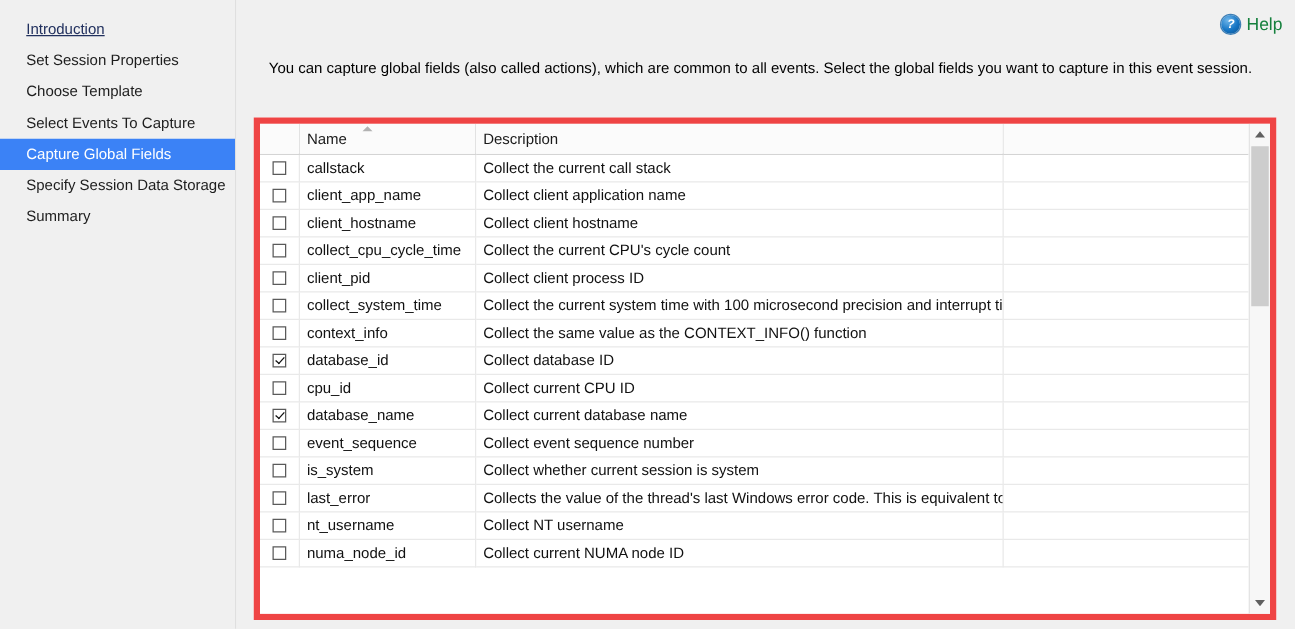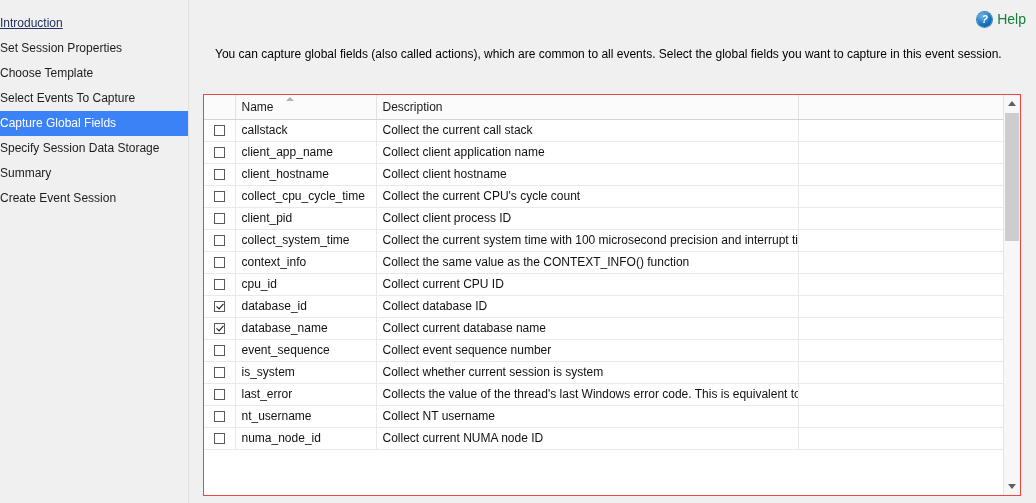--- a/index.html
+++ b/index.html
@@ -29,21 +29,21 @@
     height: 503px;
     background: #f0f0f0;
     border-right: 1px solid #dfdfdf;
     box-sizing: border-box;
     padding-top: 11px;
     flex: 0 0 189px;
   }
   .nav-item {
     height: 25px;
     line-height: 25px;
-    padding-left: 0;
+    padding-left: 21px;
     font-size: 12px;
     color: #1d1d1d;
     white-space: nowrap;
     box-sizing: border-box;
   }
   .nav-item.link {
     color: #21305e;
     text-decoration: underline;
   }
   .nav-item.selected {
@@ -96,21 +96,21 @@
     line-height: 15px;
   }
 
   
   #grid-panel {
     position: absolute;
     left: 14px;
     top: 94px;
     width: 818px;
     height: 402px;
-    border: 1px solid #ef4444;
+    border: 5px solid #ef4444;
     background: #ffffff;
     box-sizing: border-box;
     display: flex;
     overflow: hidden;
   }
   #grid-inner {
     flex: 1 1 auto;
     background: #ffffff;
     overflow: hidden;
     position: relative;
@@ -238,21 +238,20 @@
 <div id="app">
 
   <div id="sidebar">
       <div class="nav-item link">Introduction</div>
       <div class="nav-item">Set Session Properties</div>
       <div class="nav-item">Choose Template</div>
       <div class="nav-item">Select Events To Capture</div>
       <div class="nav-item selected">Capture Global Fields</div>
       <div class="nav-item">Specify Session Data Storage</div>
       <div class="nav-item">Summary</div>
-      <div class="nav-item">Create Event Session</div>
     </div>
 
   <div id="content">
 
     <div id="help-bar">
       <span id="help-icon">?</span>
       <span id="help-label">Help</span>
     </div>
 
     <div id="intro-text">You can capture global fields (also called actions), which are common to all events. Select the global fields you want to capture in this event session.</div>
@@ -316,29 +315,29 @@
                 <td>Collect the current system time with 100 microsecond precision and interrupt tick resolut...</td>
                 <td class="td-pad"></td>
               </tr>
               <tr>
                 <td class="td-check"><span class="cb"></span></td>
                 <td>context_info</td>
                 <td>Collect the same value as the CONTEXT_INFO() function</td>
                 <td class="td-pad"></td>
               </tr>
               <tr>
-                <td class="td-check"><span class="cb"></span></td>
-                <td>cpu_id</td>
-                <td>Collect current CPU ID</td>
-                <td class="td-pad"></td>
-              </tr>
-              <tr>
                 <td class="td-check"><span class="cb checked"></span></td>
                 <td>database_id</td>
                 <td>Collect database ID</td>
+                <td class="td-pad"></td>
+              </tr>
+              <tr>
+                <td class="td-check"><span class="cb"></span></td>
+                <td>cpu_id</td>
+                <td>Collect current CPU ID</td>
                 <td class="td-pad"></td>
               </tr>
               <tr>
                 <td class="td-check"><span class="cb checked"></span></td>
                 <td>database_name</td>
                 <td>Collect current database name</td>
                 <td class="td-pad"></td>
               </tr>
               <tr>
                 <td class="td-check"><span class="cb"></span></td>

